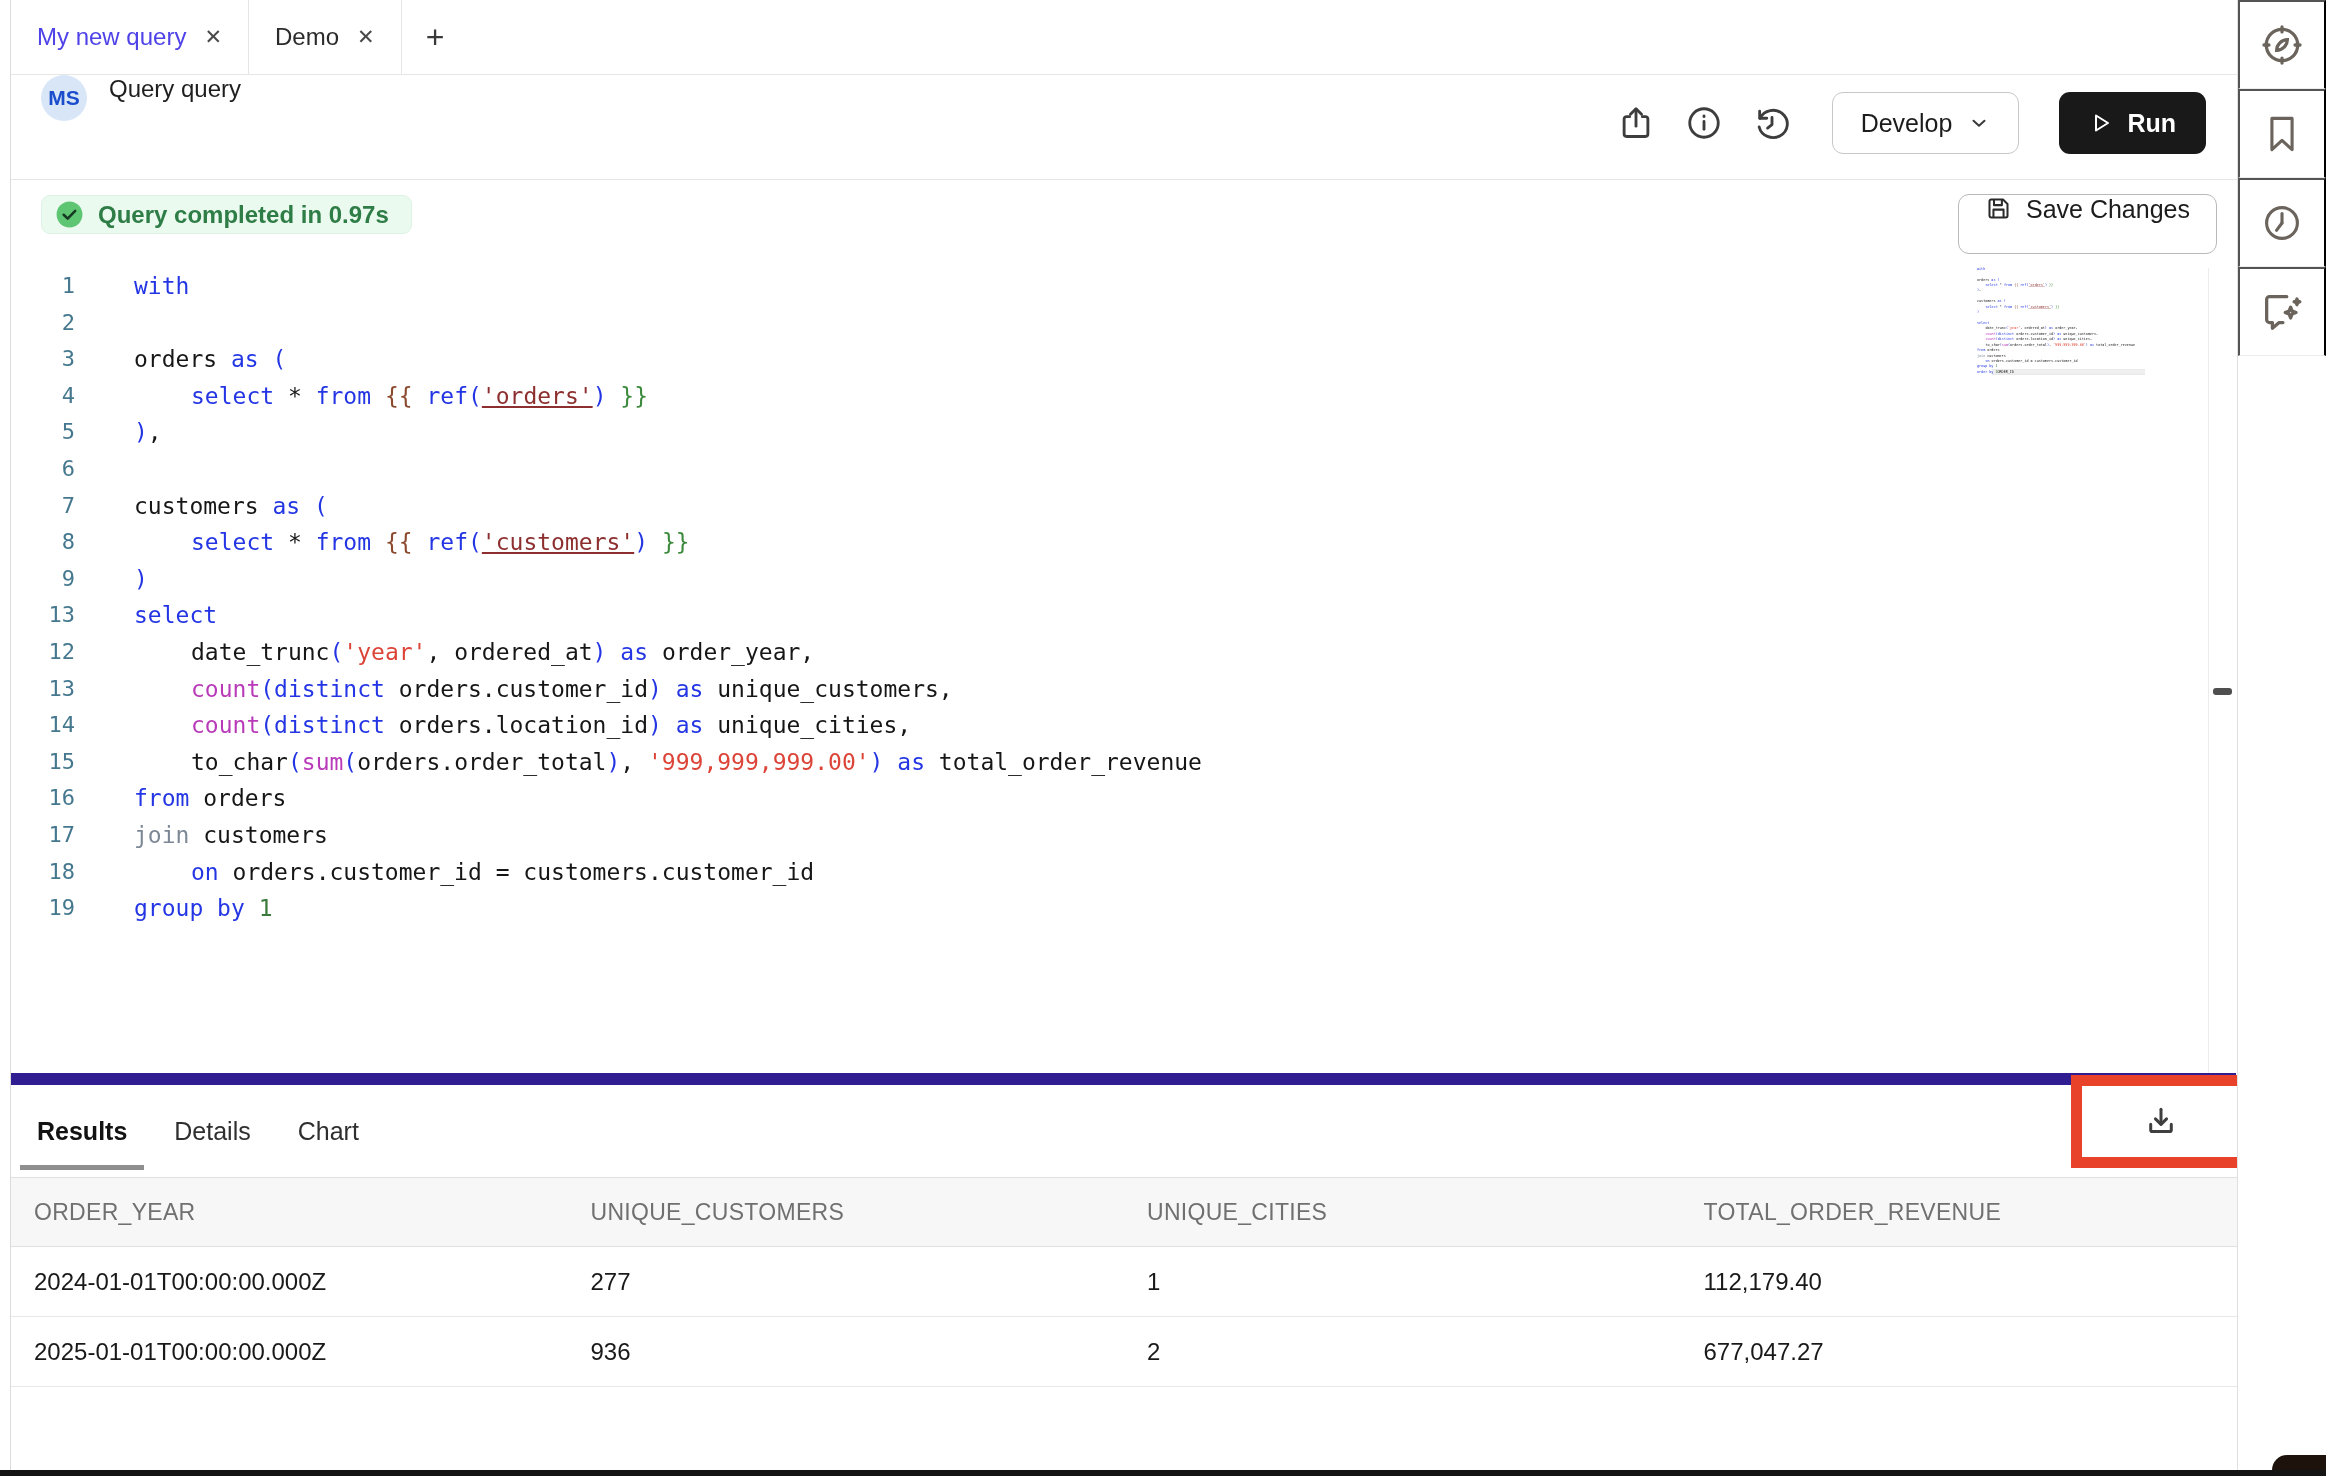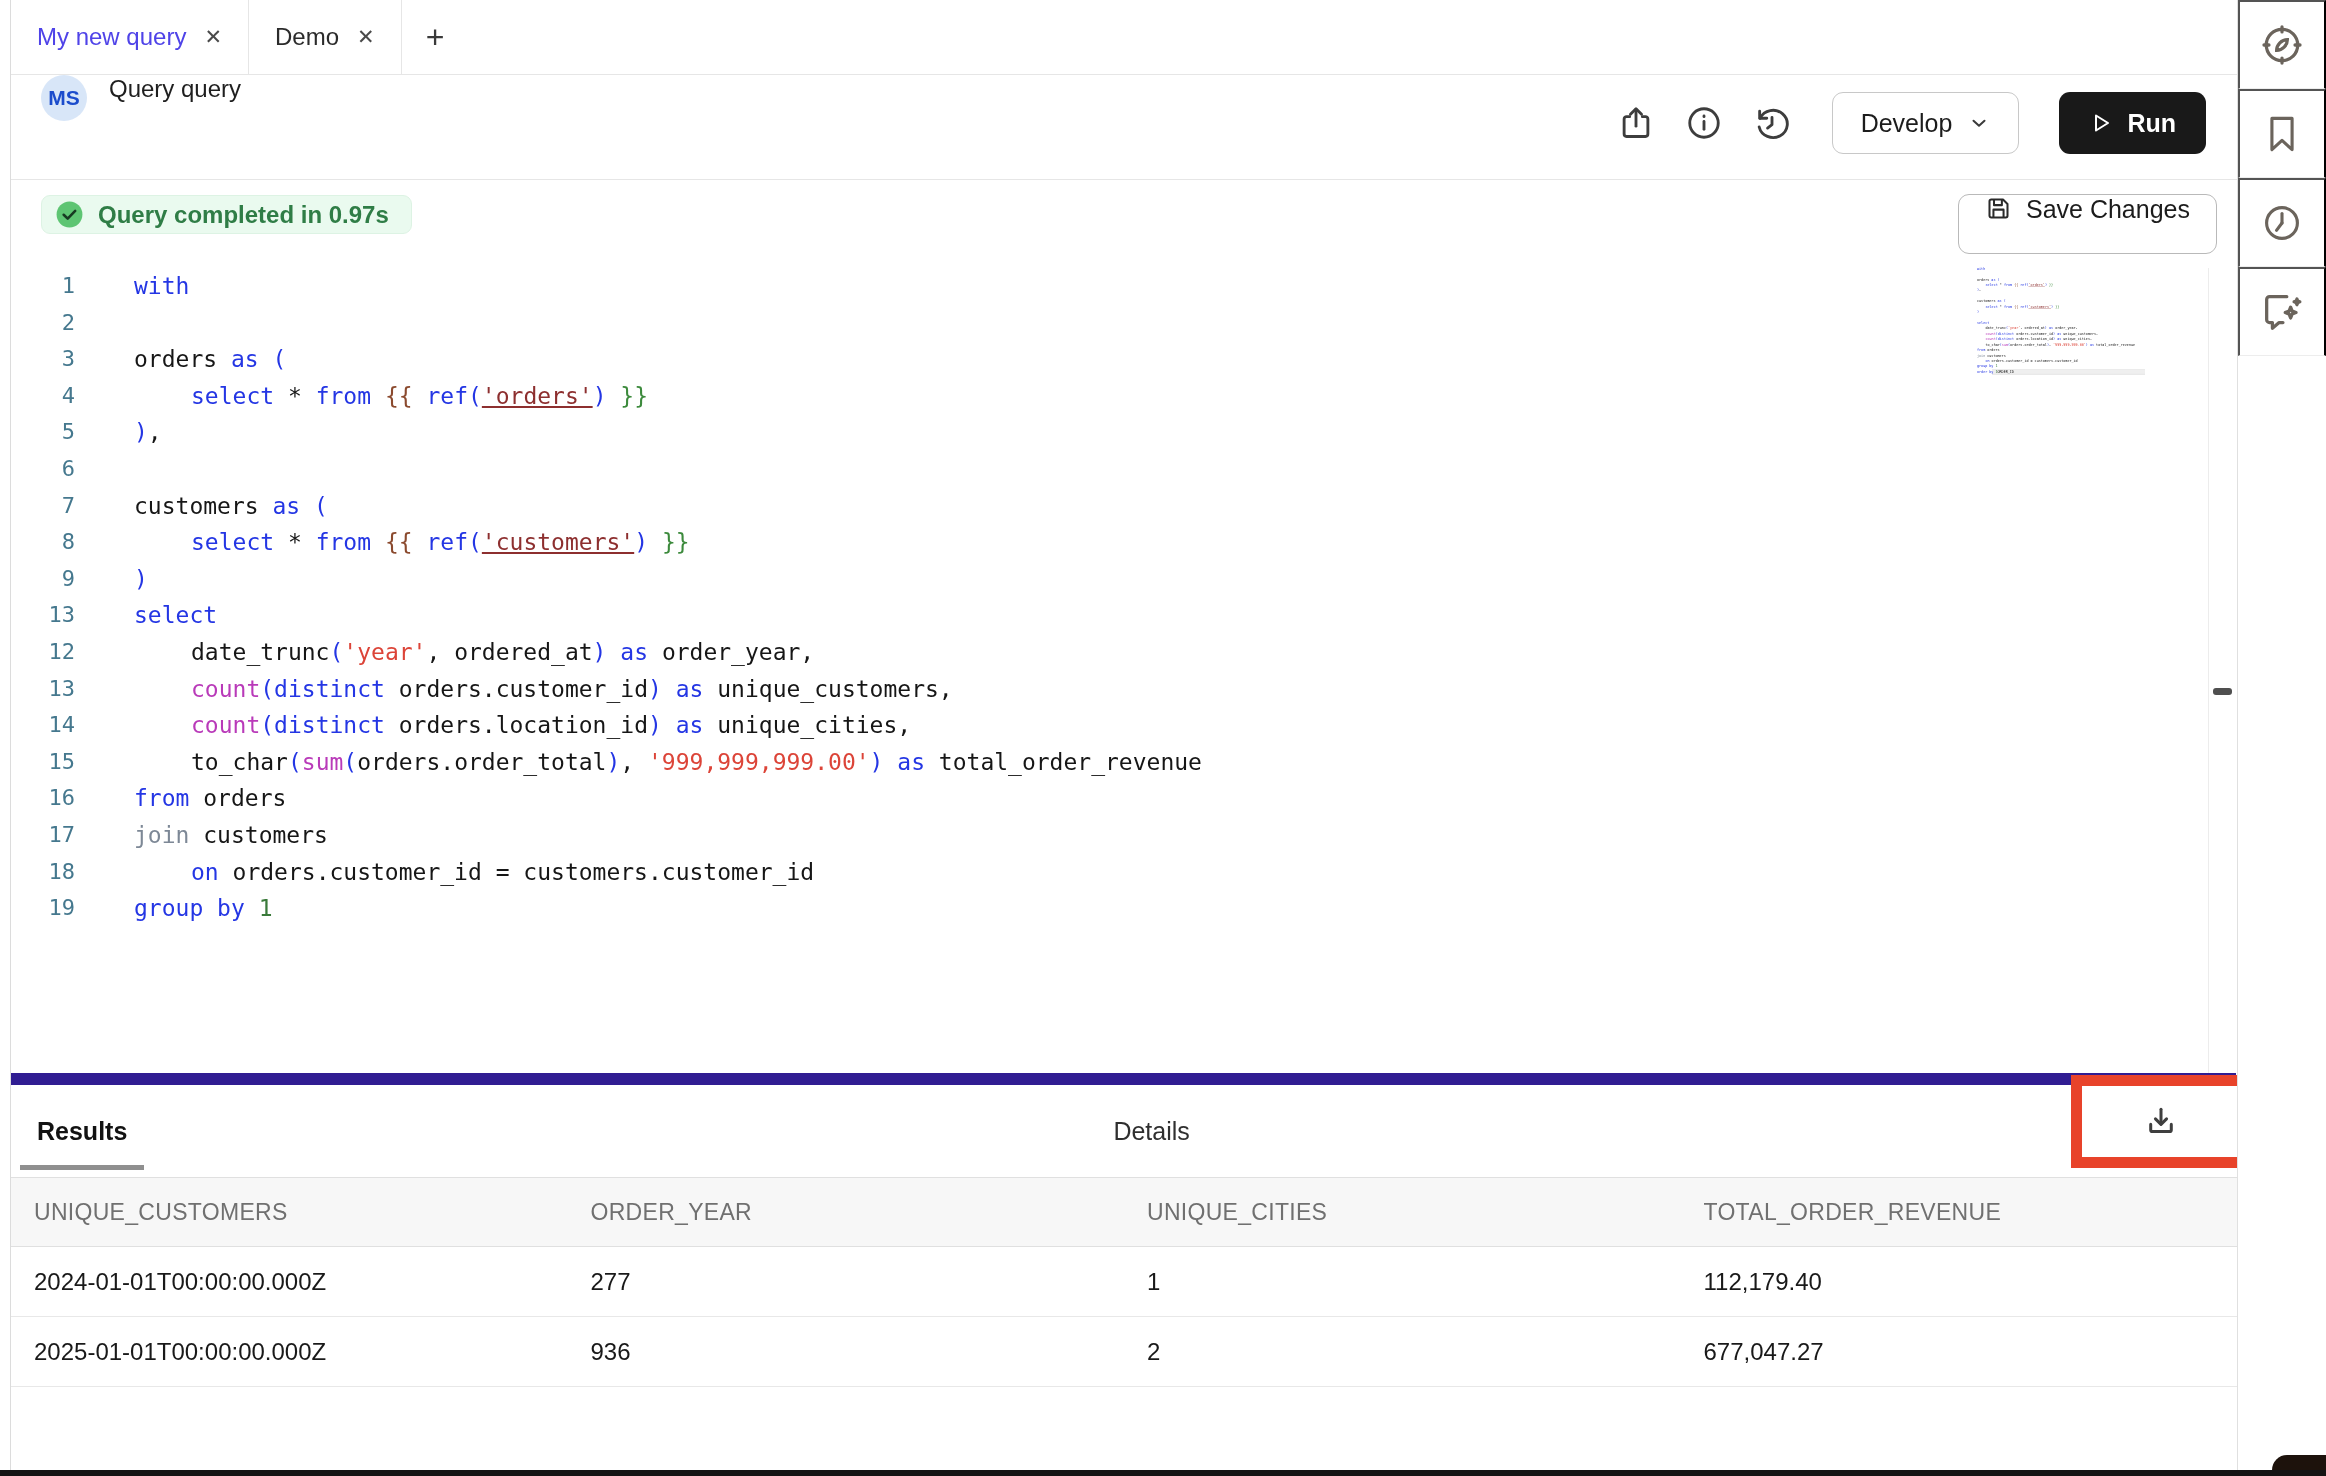--- a/index.html
+++ b/index.html
@@ -76,21 +76,21 @@
   .scroll-track { position:absolute; top:88px; right:0; bottom:0; width:29px;
     border-left:1px solid #ececec; }
   .scroll-thumb { position:absolute; top:420px; left:4px; width:19px; height:7px;
     background:#4f4f4f; border-radius:3px; }
 
   
   .splitter { height:12px; background:#301d92; width:2225px; }
 
   
   .results { position:relative; height:386px; }
-  .rtabs { display:flex; align-items:center; height:92px; padding-left:26px; gap:47px;justify-content:space-between; }
+  .rtabs { display:flex; align-items:center; height:92px; padding-left:26px; gap:47px; }
   .rtab { position:relative; font-size:25px; color:#2f2f2f; }
   .rtab.active { color:#121212; font-weight:600; }
   .rtab.active::after { content:""; position:absolute; left:-17px; right:-17px;
     bottom:-24px; height:5px; background:#8f8f8f; }
   .dl-annotation { position:absolute; top:-10px; left:2060px; width:179px; height:93px;
     border:11px solid #e8432a; background:#fff; display:flex; align-items:center;
     justify-content:center; }
   .dl-btn { background:none; border:none; display:flex; align-items:center; justify-content:center; }
   .rtable { width:100%; }
   .thead { display:grid; grid-template-columns:1fr 1fr 1fr 1fr; height:70px;
@@ -274,22 +274,22 @@
               <path d="M12 4v9"></path>
                 <path d="M8.5 10 12 13.5 15.5 10"></path>
               <path d="M5.5 13.5V17a1 1 0 0 0 1 1h11a1 1 0 0 0 1-1v-3.5"></path>
             </svg>
           </span>
         </button>
       </div>
 
       <div class="rtable">
         <div class="thead">
+            <div>ORDER_YEAR</div>
             <div>UNIQUE_CUSTOMERS</div>
-            <div>ORDER_YEAR</div>
             <div>UNIQUE_CITIES</div>
             <div>TOTAL_ORDER_REVENUE</div>
           </div>
         <div class="tbody">
             <div class="trow">
               <div>2024-01-01T00:00:00.000Z</div>
               <div>277</div>
               <div>1</div>
               <div>112,179.40</div>
             </div>

